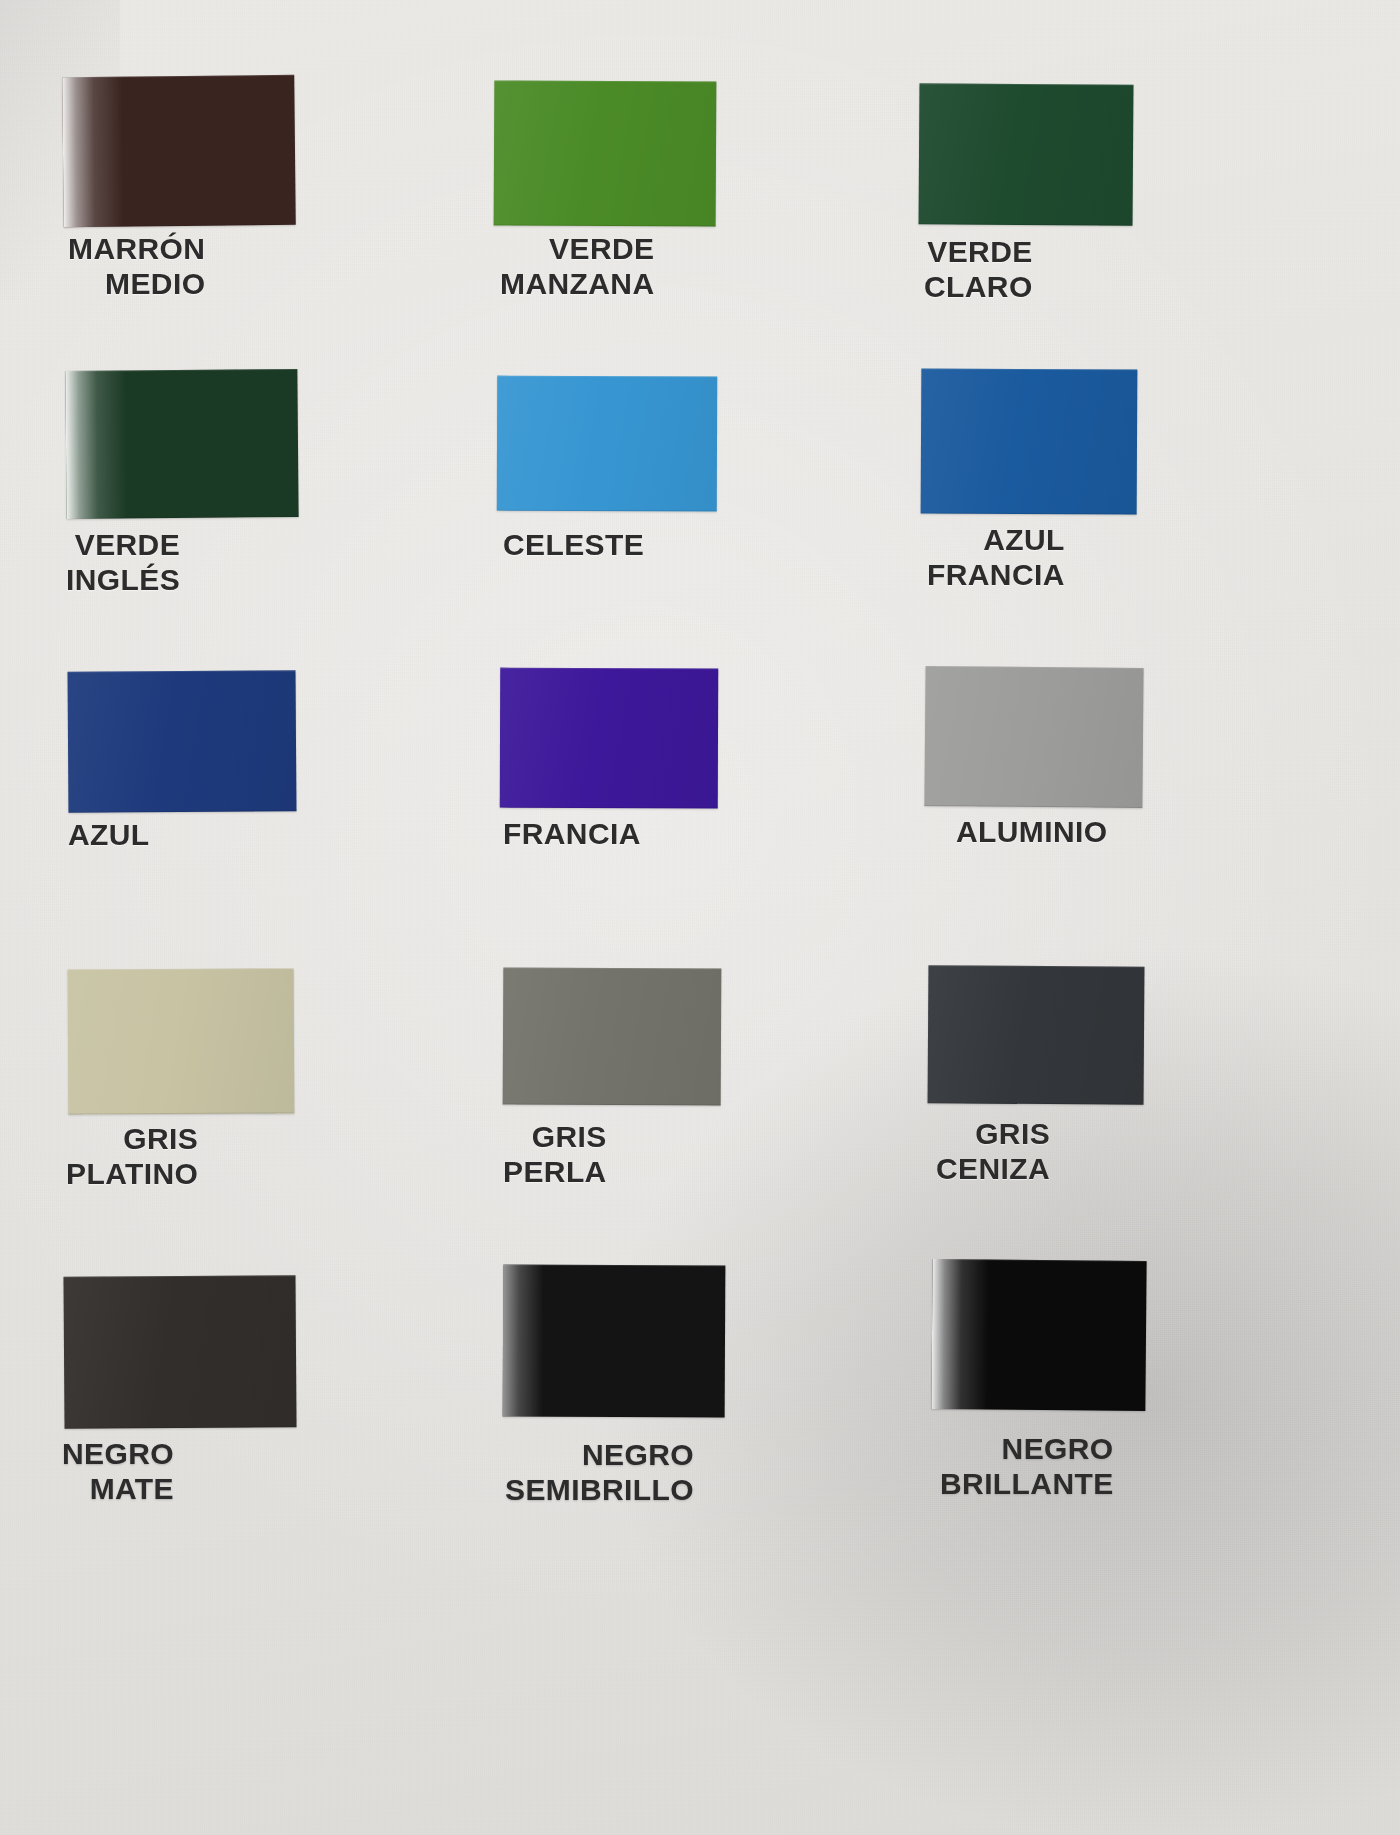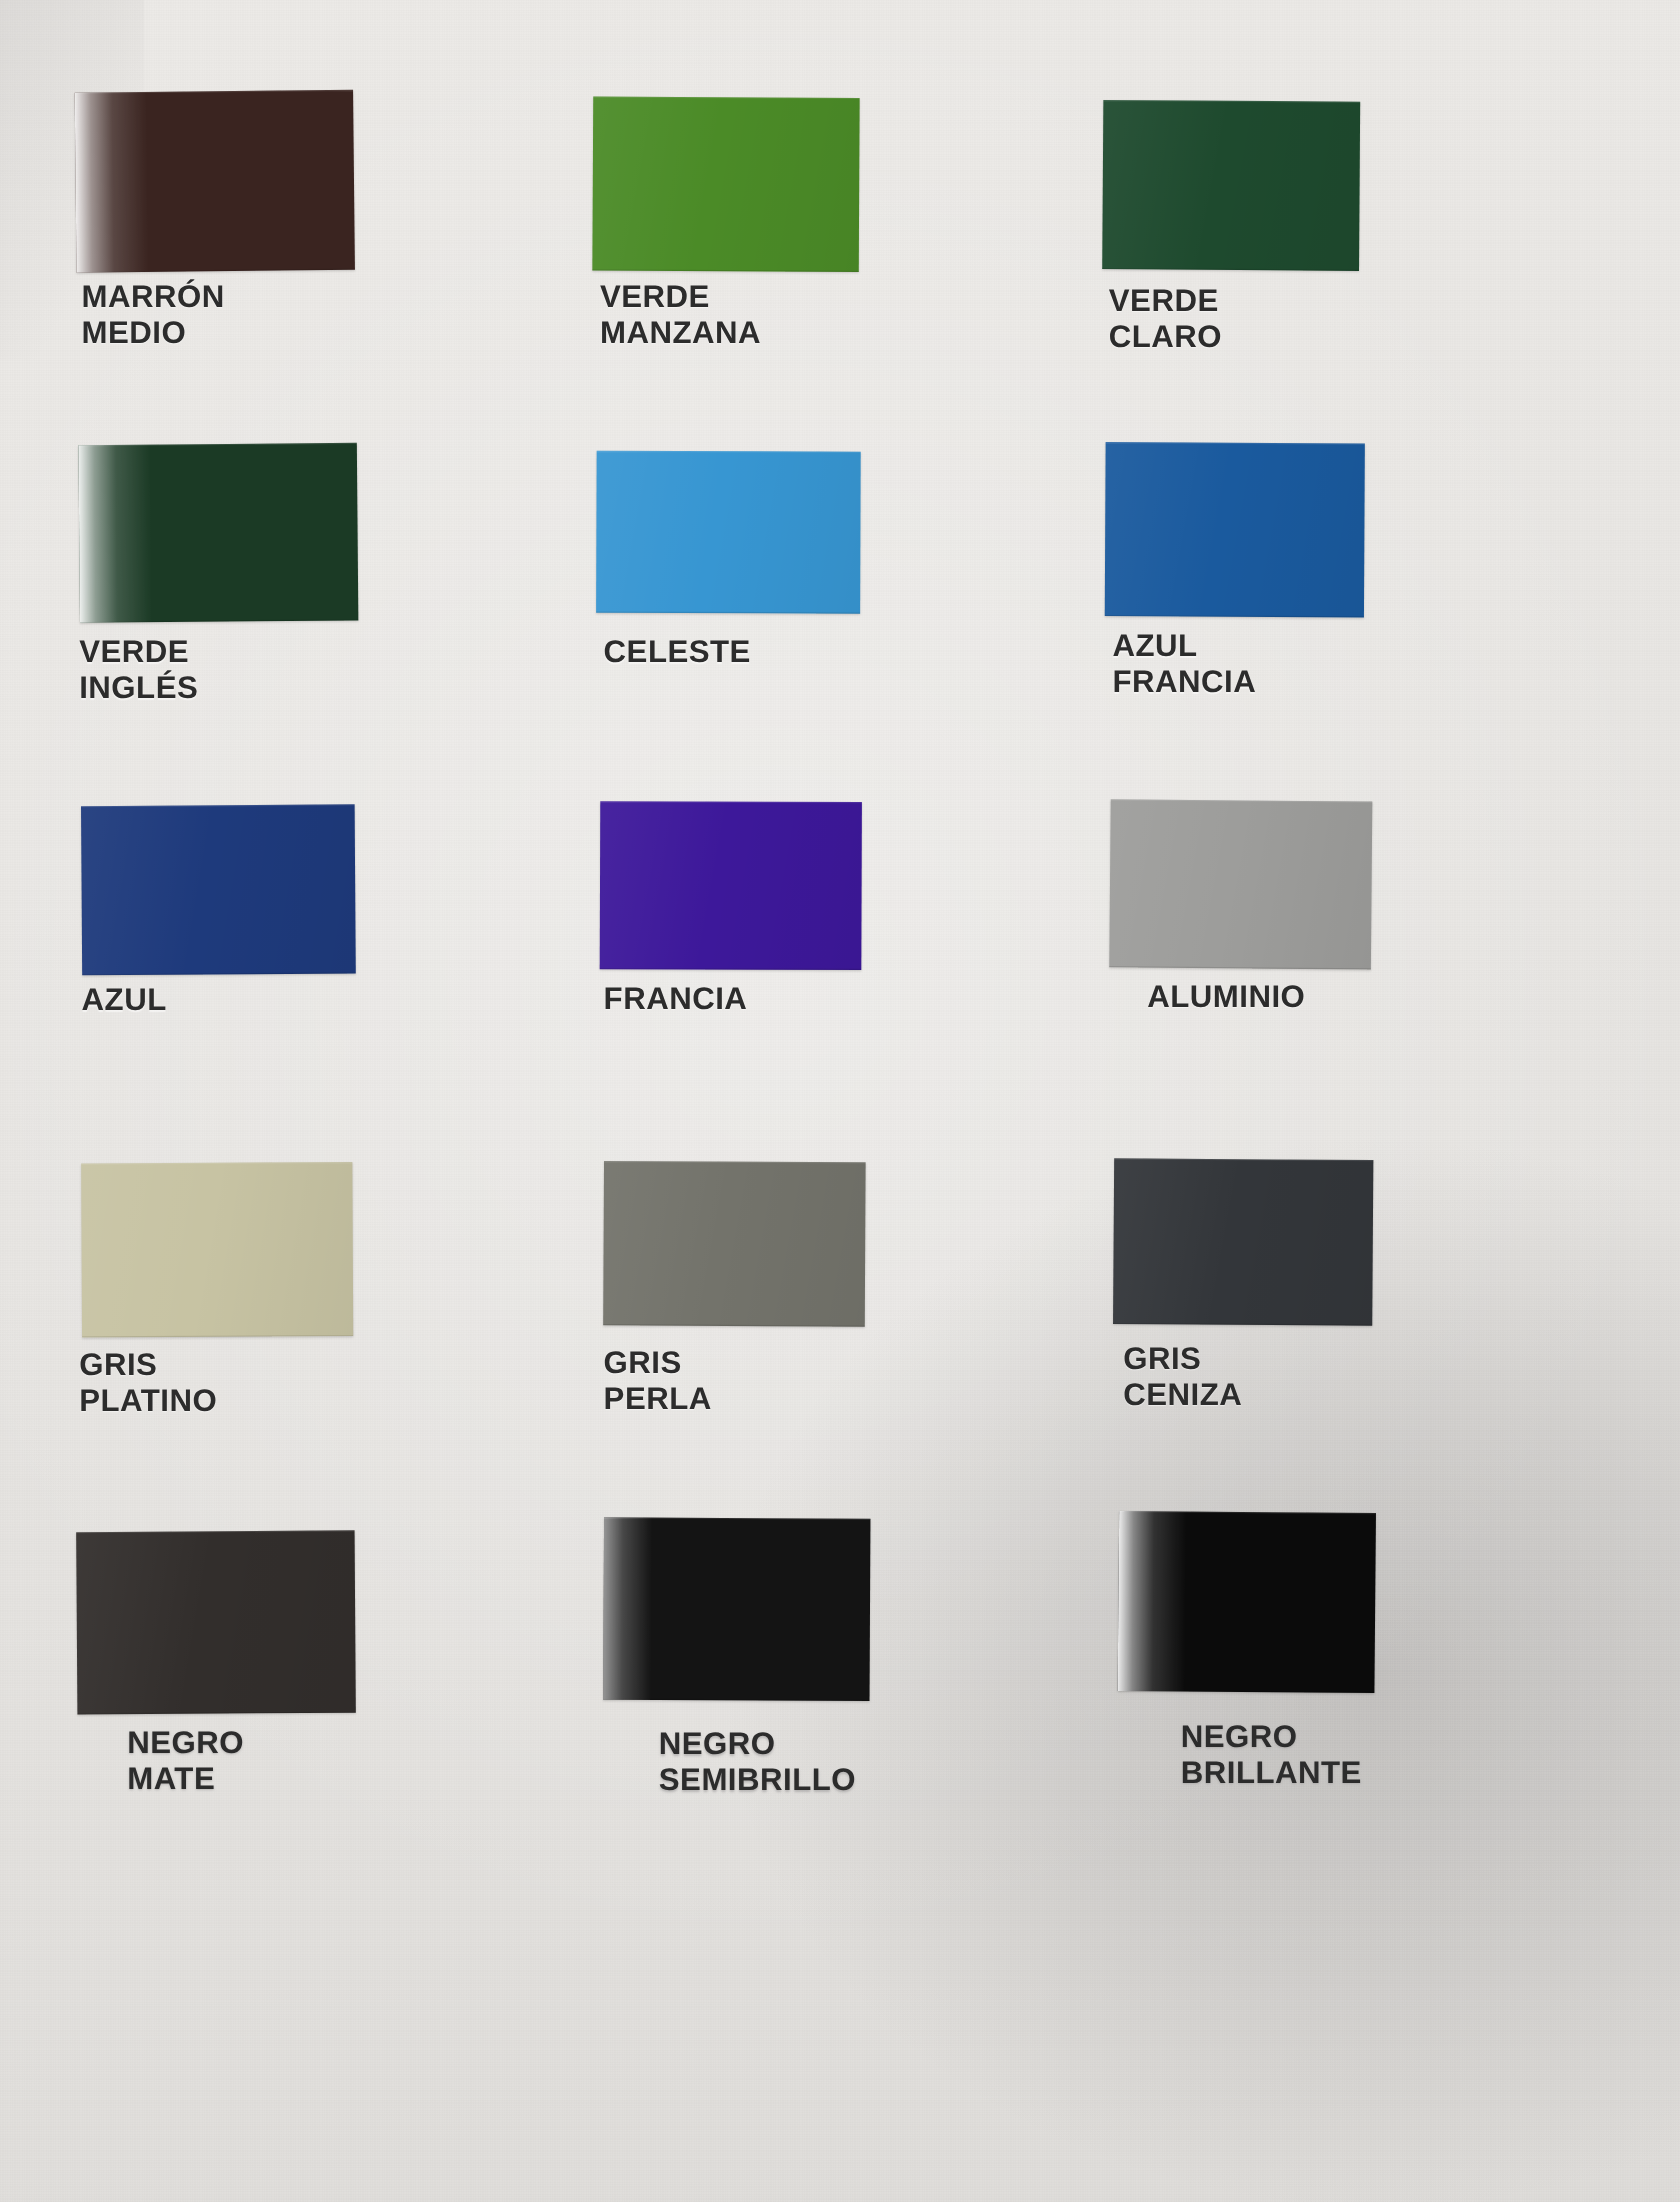--- a/index.html
+++ b/index.html
@@ -69,24 +69,25 @@
   }
 
   .label{
     position:absolute;
     font-weight:bold;
     color:#3b3b3b;
     letter-spacing:.4px;
     line-height:1.16;
     text-shadow:0 1px 1px rgba(255,255,255,.55);
     white-space:pre-line;
-    font-size:26px;
+    font-size:30px;
+    text-align:right;
   }
   .label.dark{color:#2c2c2c;}
-  .label.shadowy{text-shadow:0 1px 2px rgba(160,158,158,.65);margin-left:44px;}
+  .label.shadowy{text-shadow:0 1px 2px rgba(160,158,158,.65);}
 </style>
 </head>
 <body>
 
 <div id="board">
   <div id="grain"></div>
   <div id="corner-shade"></div>
   <div id="swatches">
       <div class="swatch-cell">
         <div class="chip" style="position: absolute; left: 63px; top: 76px; width: 232px; height: 150px; background: rgb(58, 36, 32); transform: rotate(-0.6deg);">

